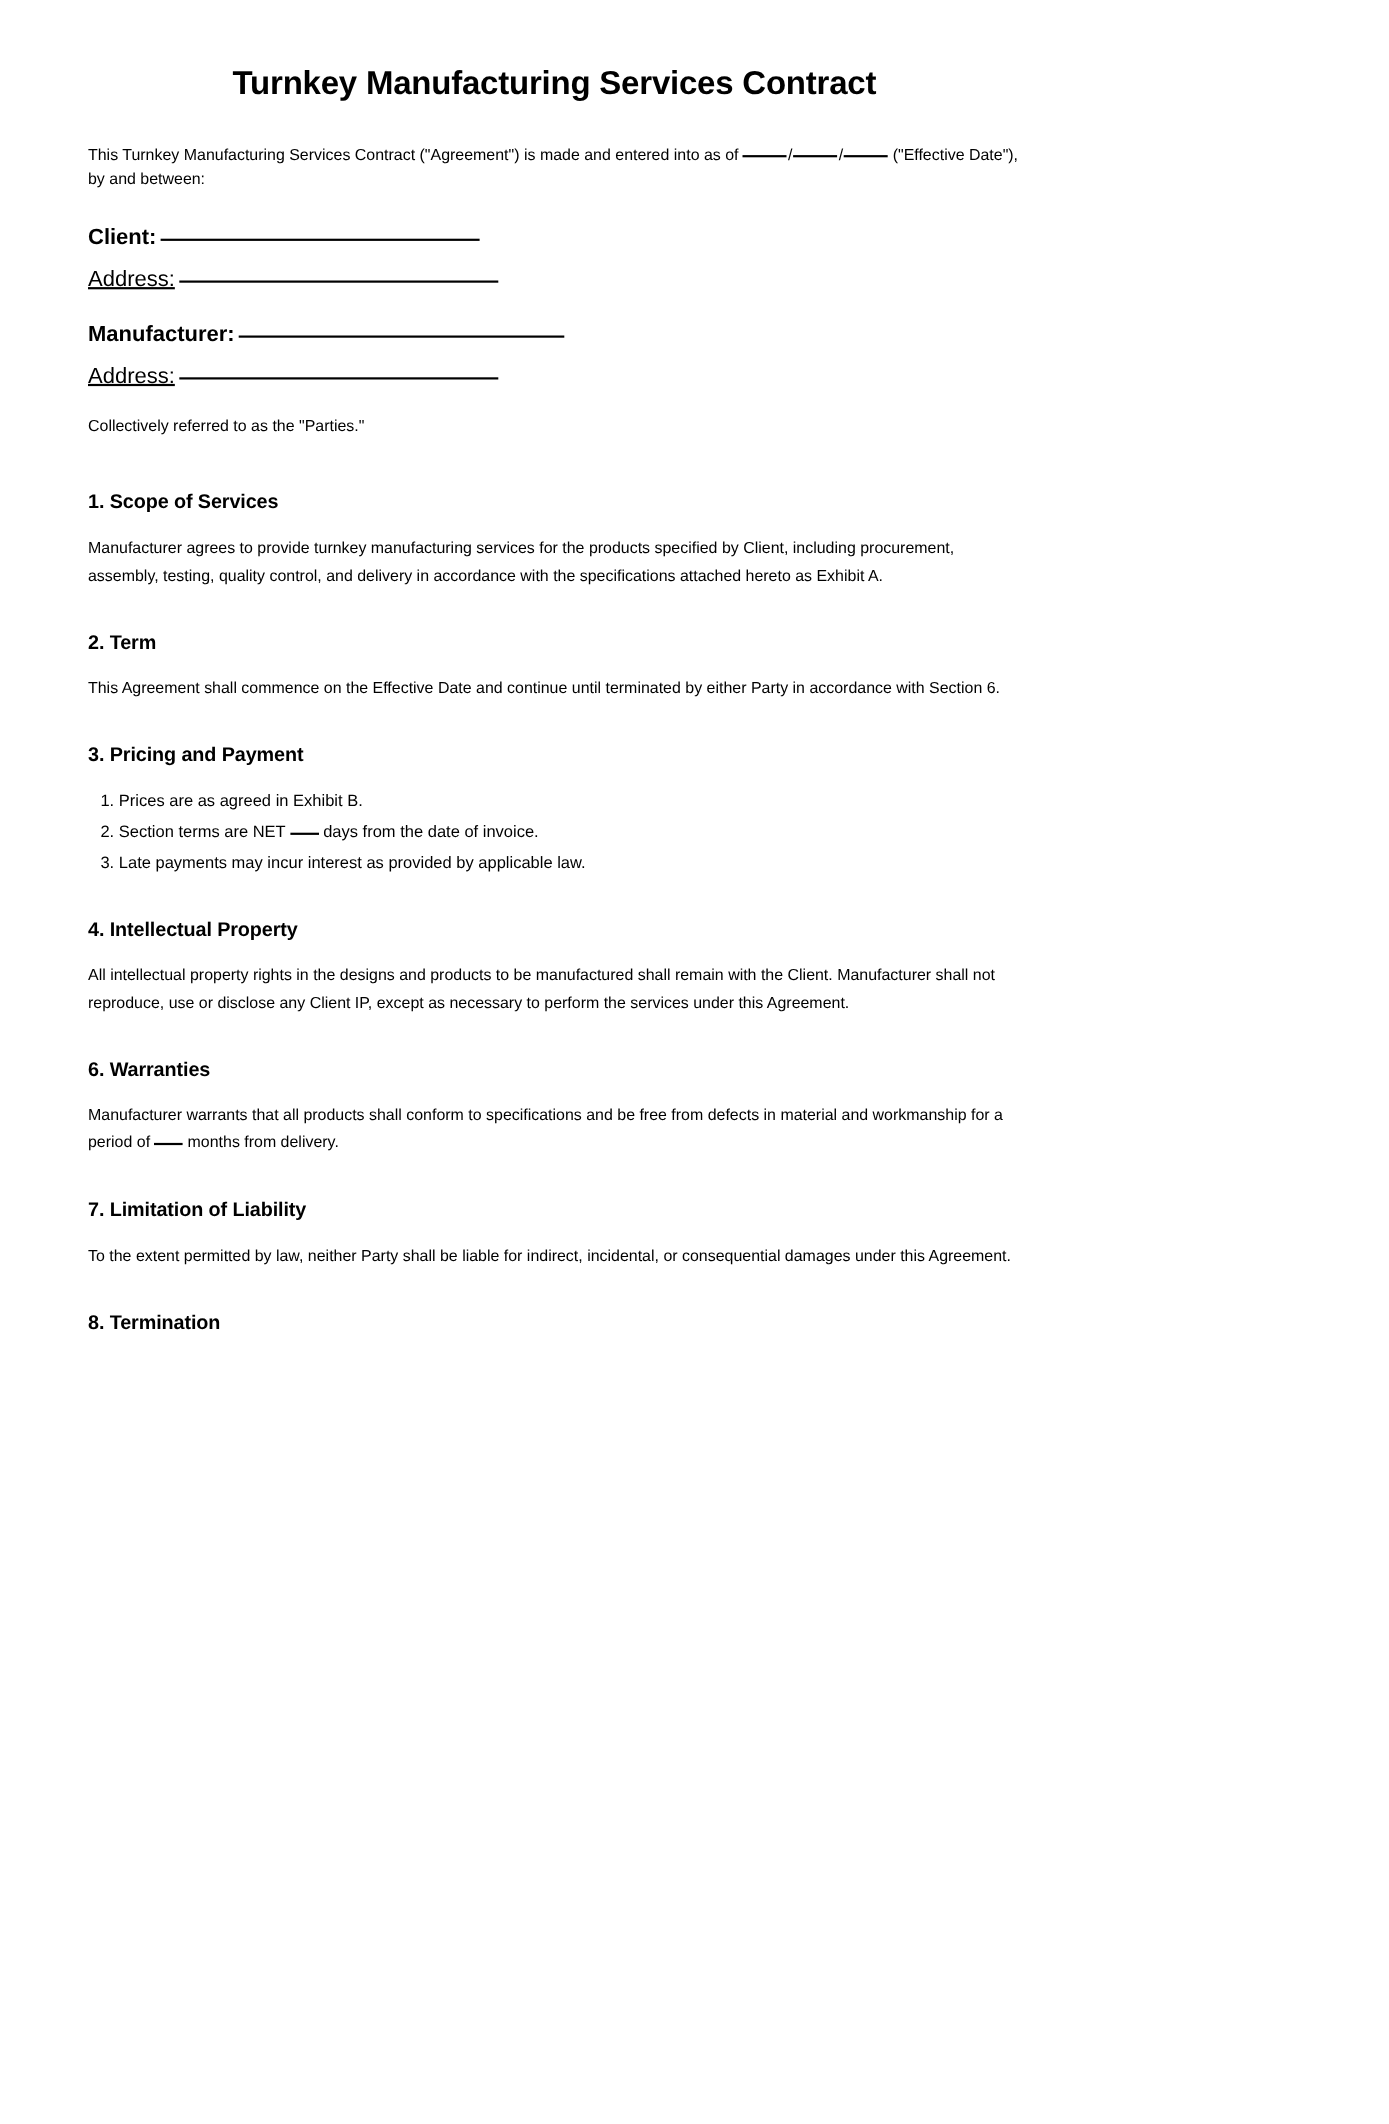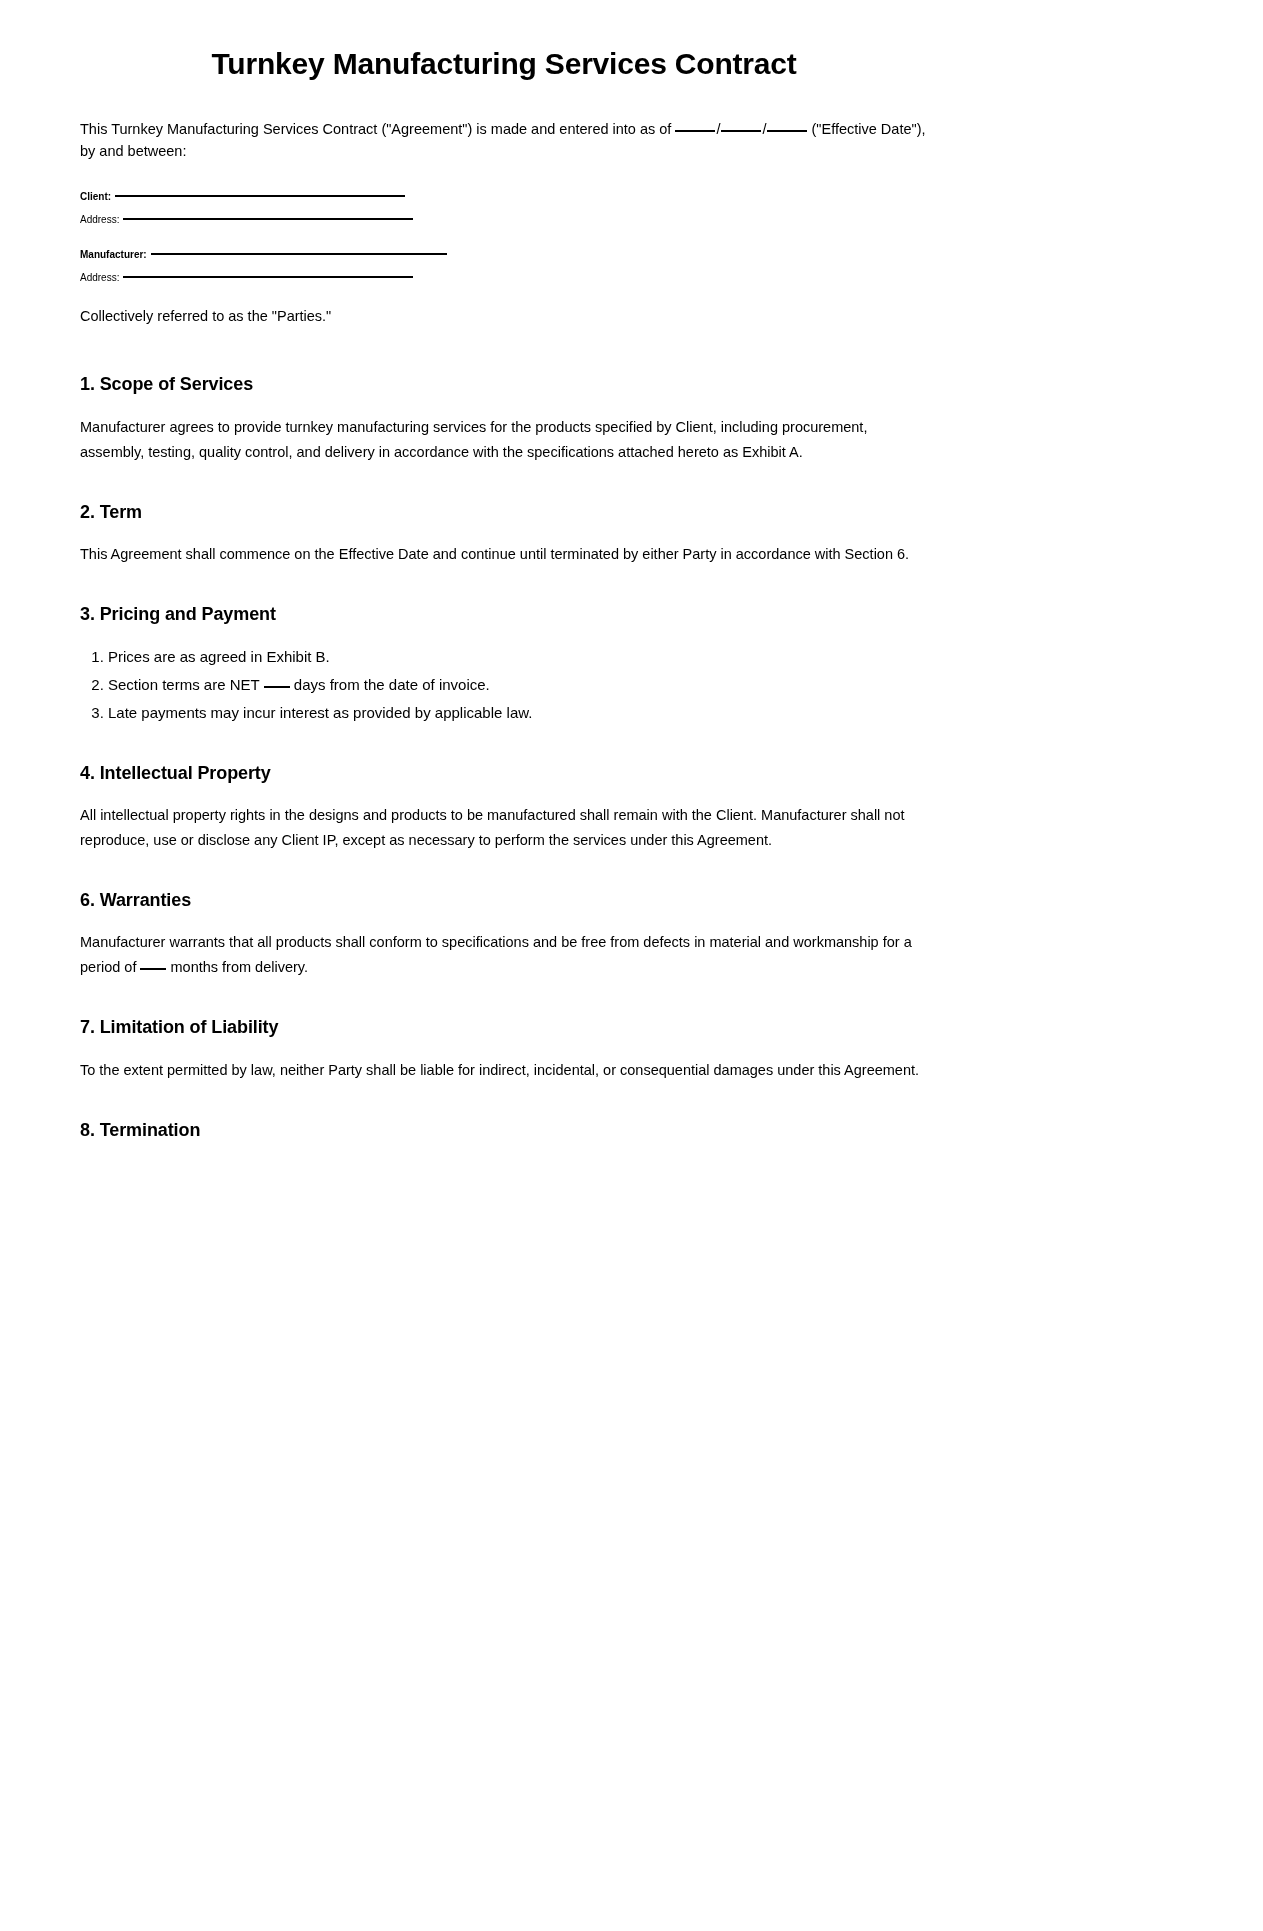--- a/index.html
+++ b/index.html
@@ -12,21 +12,21 @@
     width: 1263px;
     min-height: 1931px;
     font-family: "Liberation Sans", sans-serif;
     color: #000000;
     -webkit-font-smoothing: antialiased;
   }
   .page {
     width: 1026px;
     min-height: 1931px;
     box-sizing: border-box;
-    padding: 34px 98px 40px 80px;
+    padding: 46px 98px 40px 80px;
     background: #ffffff;
     position: relative;
   }
   .doc-title {
     font-size: 30px;
     font-weight: bold;
     text-align: center;
     letter-spacing: -0.2px;
     margin: 12px 0 36px 0;
     line-height: 1.2;
@@ -44,26 +44,26 @@
     top: -2px;
   }
   .blank-date { width: 40px; }
   .blank-sm   { width: 26px; }
   .slash { padding: 0 1px; }
 
   .party-block {
     margin: 0 0 20px 0;
   }
   .party-line {
-    font-size: 10px;
+    font-size: 20px;
     line-height: 1.5;
     margin: 0 0 8px 0;
     white-space: nowrap;
   }
-  .party-line:last-child { margin-bottom: 0; }
+  .party-line:last-child { margin-bottom: 0; text-decoration: underline; }
   .party-label-bold { font-weight: bold; }
   .fill-line {
     display: inline-block;
     border-bottom: 2px solid #000;
     vertical-align: baseline;
     position: relative;
     top: -3px;
     margin-left: 4px;
   }
   .fill-client      { width: 290px; }

